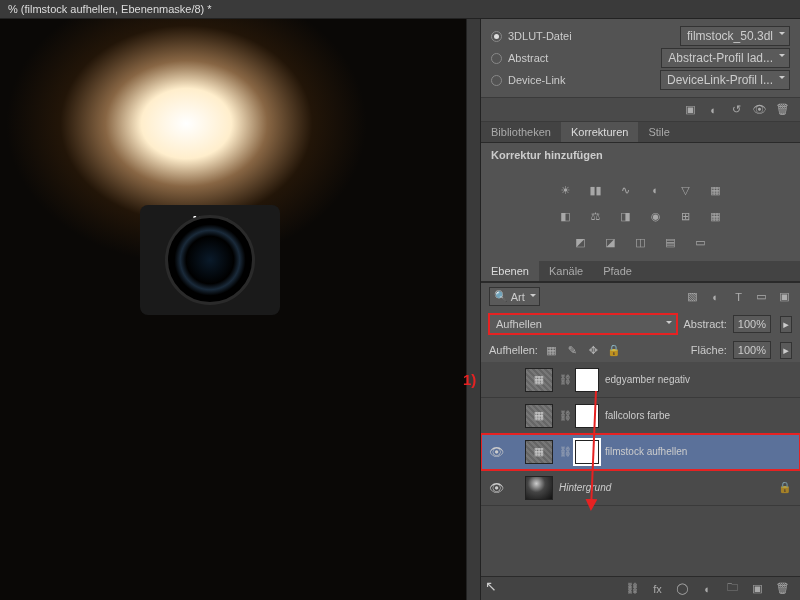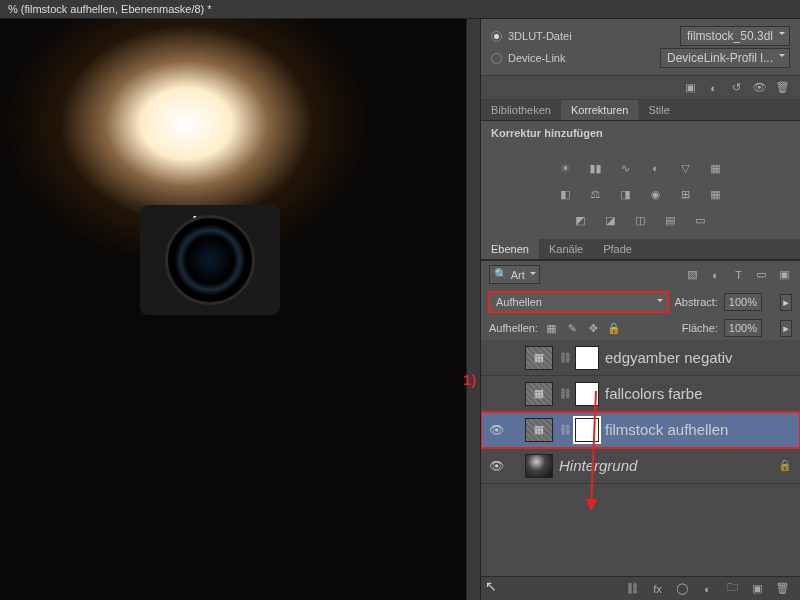--- a/index.html
+++ b/index.html
@@ -30,34 +30,34 @@
 .adj-grid{display:flex;gap:12px;padding:4px 0;justify-content:center}
 .adj-ic{width:18px;height:18px;opacity:.7;display:inline-flex;align-items:center;justify-content:center}
 .layers-head{display:flex;align-items:center;gap:8px;padding:4px 8px;border-top:1px solid #2a2a2a}
 .search-dd{background:#5a5a5a;border:1px solid #333;padding:2px 14px 2px 4px;display:flex;align-items:center;gap:3px;position:relative}
 .search-dd::after{content:"";position:absolute;right:3px;top:6px;border:3px solid transparent;border-top-color:#ccc}
 .filter-ics{display:flex;gap:8px;margin-left:auto}
 .blend-row{display:flex;align-items:center;gap:6px;padding:4px 8px}
 .blend-dd{flex:1;background:#5a5a5a;border:1px solid #333;padding:3px 16px 3px 6px;position:relative}
 .blend-dd::after{content:"";position:absolute;right:4px;top:6px;border:3px solid transparent;border-top-color:#ccc}
 .hl-red{outline:2px solid #e62222;outline-offset:-1px}
-.pct{display:flex;align-items:center;gap:18px}
+.pct{display:flex;align-items:center;gap:9px}
 .pct-box{background:#5a5a5a;border:1px solid #333;padding:2px 4px;min-width:36px;text-align:right}
 .pct-ar{width:12px;height:17px;background:#5a5a5a;border:1px solid #333;display:flex;align-items:center;justify-content:center}
 .lock-row{display:flex;align-items:center;gap:6px;padding:3px 8px;font-size:10px}
 .lock-ics{display:flex;gap:6px}
 .layers{flex:1;background:#4a4a4a;overflow:auto}
 .layer{display:flex;align-items:center;height:36px;padding:0 8px;gap:6px;border-bottom:1px solid #3a3a3a}
 .layer.sel{background:#5b719a}
 .eye{width:14px;text-align:center;font-size:12px}
 .thumb{width:28px;height:24px;background:#888;border:1px solid #222}
 .thumb.adj{background:linear-gradient(45deg,#666 25%,#777 25%,#777 50%,#666 50%,#666 75%,#777 75%);background-size:6px 6px;display:flex;align-items:center;justify-content:center}
 .mask{width:24px;height:24px;background:#fff;border:1px solid #222}
 .link{width:10px;font-size:10px;opacity:.7}
-.lname{flex:1;font-size:15px}
+.lname{flex:1;font-size:10px}
 .lock-i{opacity:.6}
 .annot{position:absolute;color:#e62222;font-weight:bold;font-size:15px;pointer-events:none}
 .arrow-svg{position:absolute;pointer-events:none}
 .footer{display:flex;justify-content:flex-end;gap:10px;padding:4px 10px;background:#434343;border-top:1px solid #2a2a2a}
 .bg-thumb{width:28px;height:24px;background:radial-gradient(circle at 40% 30%,#ccc 0%,#444 40%,#111 100%);border:1px solid #222}
 </style>
 </head>
 <body>
 
 <div class="titlebar">% (filmstock aufhellen, Ebenenmaske/8) *</div>
@@ -72,20 +72,25 @@
   </div>
   <div class="scroll-v"></div>
 
   <div class="panels" style="position:relative">
 
     <div class="props">
       <div class="prop-row">
         <span class="radio on"></span>
         <span style="flex:1">3DLUT-Datei</span>
         <span class="dd">filmstock_50.3dl</span>
+      </div>
+      <div class="prop-row">
+        <span class="radio"></span>
+        <span style="flex:1">Abstract</span>
+        <span class="dd">Abstract-Profil lad...</span>
       </div>
       <div class="prop-row">
         <span class="radio"></span>
         <span style="flex:1">Device-Link</span>
         <span class="dd">DeviceLink-Profil l...</span>
       </div>
     </div>
 
     <div class="iconbar">
       <span class="ic">▣</span>

